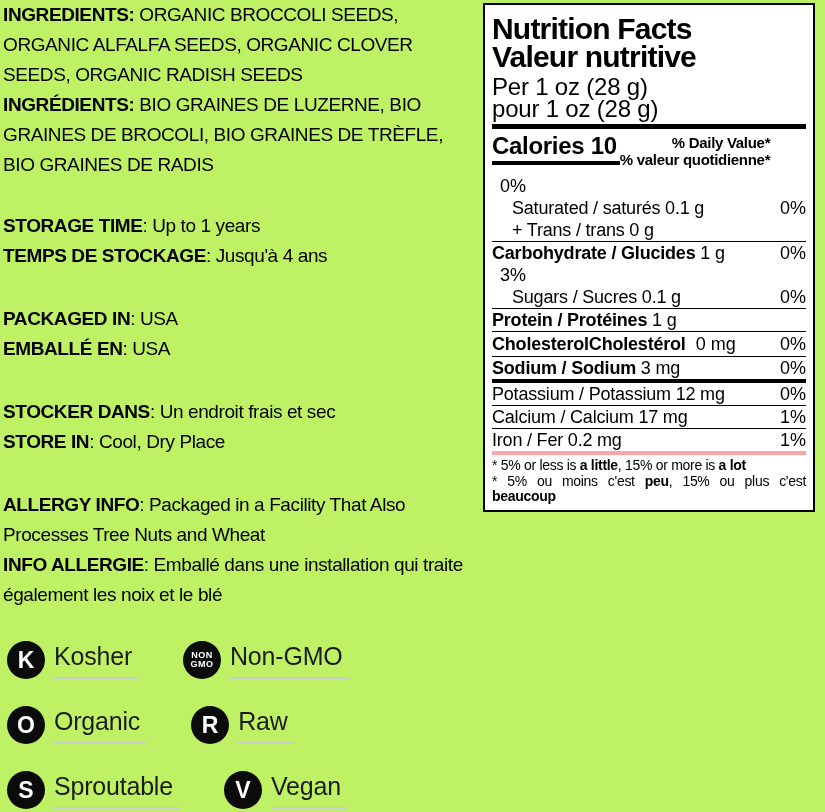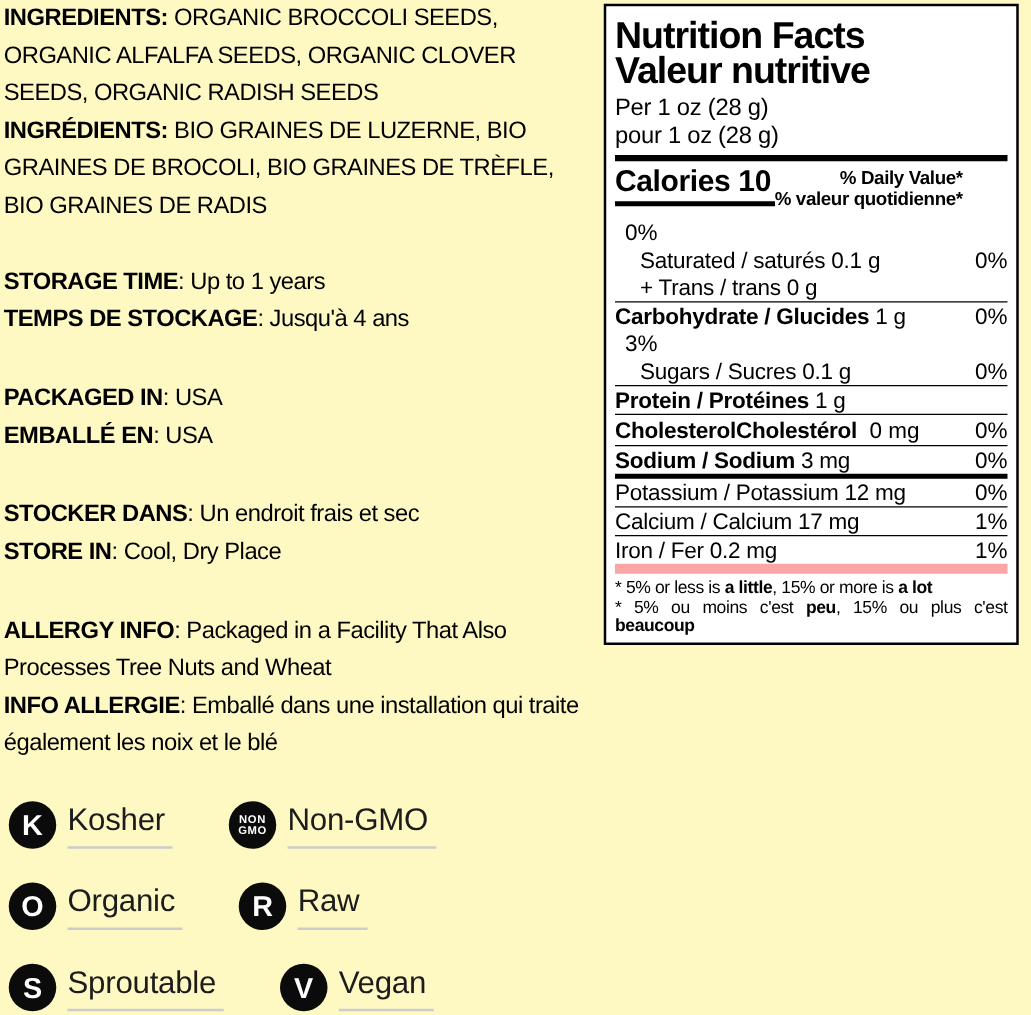--- a/index.html
+++ b/index.html
@@ -1,21 +1,21 @@
 <!DOCTYPE html>
 <html><head>
 <meta charset="utf-8">
 <style>
   * { box-sizing: border-box; margin: 0; padding: 0; }
   html, body { background: #fff; }
   .page {
     position: relative;
     width: 825px;
     height: 812px;
-    background: #fef9c3;
+    background: #bef264;
     overflow: hidden;
     color: #000;
     font-family: "Liberation Sans", sans-serif;
   }
 
   
   .left-col {
     position: absolute;
     left: 3px;
     top: 0;
@@ -56,21 +56,21 @@
     position: absolute;
     left: 483px; top: 3px;
     width: 332px;
     border: 2px solid #000;
     background: #fff;
     padding: 10px 7px 3px 7px;
     font-size: 18px;
     line-height: 20px;
   }
   .n-title { font-size: 30px; line-height: 28px; font-weight: 900; letter-spacing: -0.8px; }
-  .n-serving { font-size: 19px; line-height: 22px; margin-top: 5px; letter-spacing: -0.2px; }
+  .n-serving { font-size: 24px; line-height: 22px; margin-top: 5px; letter-spacing: -0.2px; }
   .n-serving div { white-space: nowrap; }
   .bar-heavy { border-top: 5px solid #000; margin-top: 4px; }
   .cal-sec { display: flex; justify-content: flex-start; align-items: flex-start; margin-top: 5px; margin-bottom: 7px; }
   .cal {
     font-size: 24px; font-weight: bold; line-height: 24px;
     border-bottom: 4px solid #000; padding: 0 3px 3px 0;
     letter-spacing: -0.3px;
   }
   .dv { text-align: right; font-weight: bold; font-size: 15px; line-height: 17px; letter-spacing: -0.3px; }
 
@@ -79,21 +79,21 @@
   .nrow .npct { margin-left: 8px; white-space: nowrap; }
   .nrow.ind .nlabel { padding-left: 20px; }
   .bt1 { border-top: 1.5px solid #000; }
   .bt4 { border-top: 4px solid #000; }
 
   .chol { align-items: center; padding: 2px 0; }
   .chol-names { display: flex; flex-direction: row; font-weight: bold; line-height: 18px; letter-spacing: -0.2px; }
   .chol-amt { margin-left: 10px; align-self: center; }
   .chol .npct { margin-left: auto; align-self: center; }
 
-  .fn { border-top: 8px solid #fca5a5; font-size: 14px; line-height: 15.5px; letter-spacing: -0.3px; padding: 3px 0 2px 0; }
+  .fn { border-top: 4px solid #fca5a5; font-size: 14px; line-height: 15.5px; letter-spacing: -0.3px; padding: 3px 0 2px 0; }
   .fn-en { white-space: nowrap; overflow: hidden; }
   .fn-fr { text-align: justify; }
   .fn b { font-weight: bold; }
 </style>
 </head>
 <body>
 
 <div class="page">
 
   <div class="left-col">

